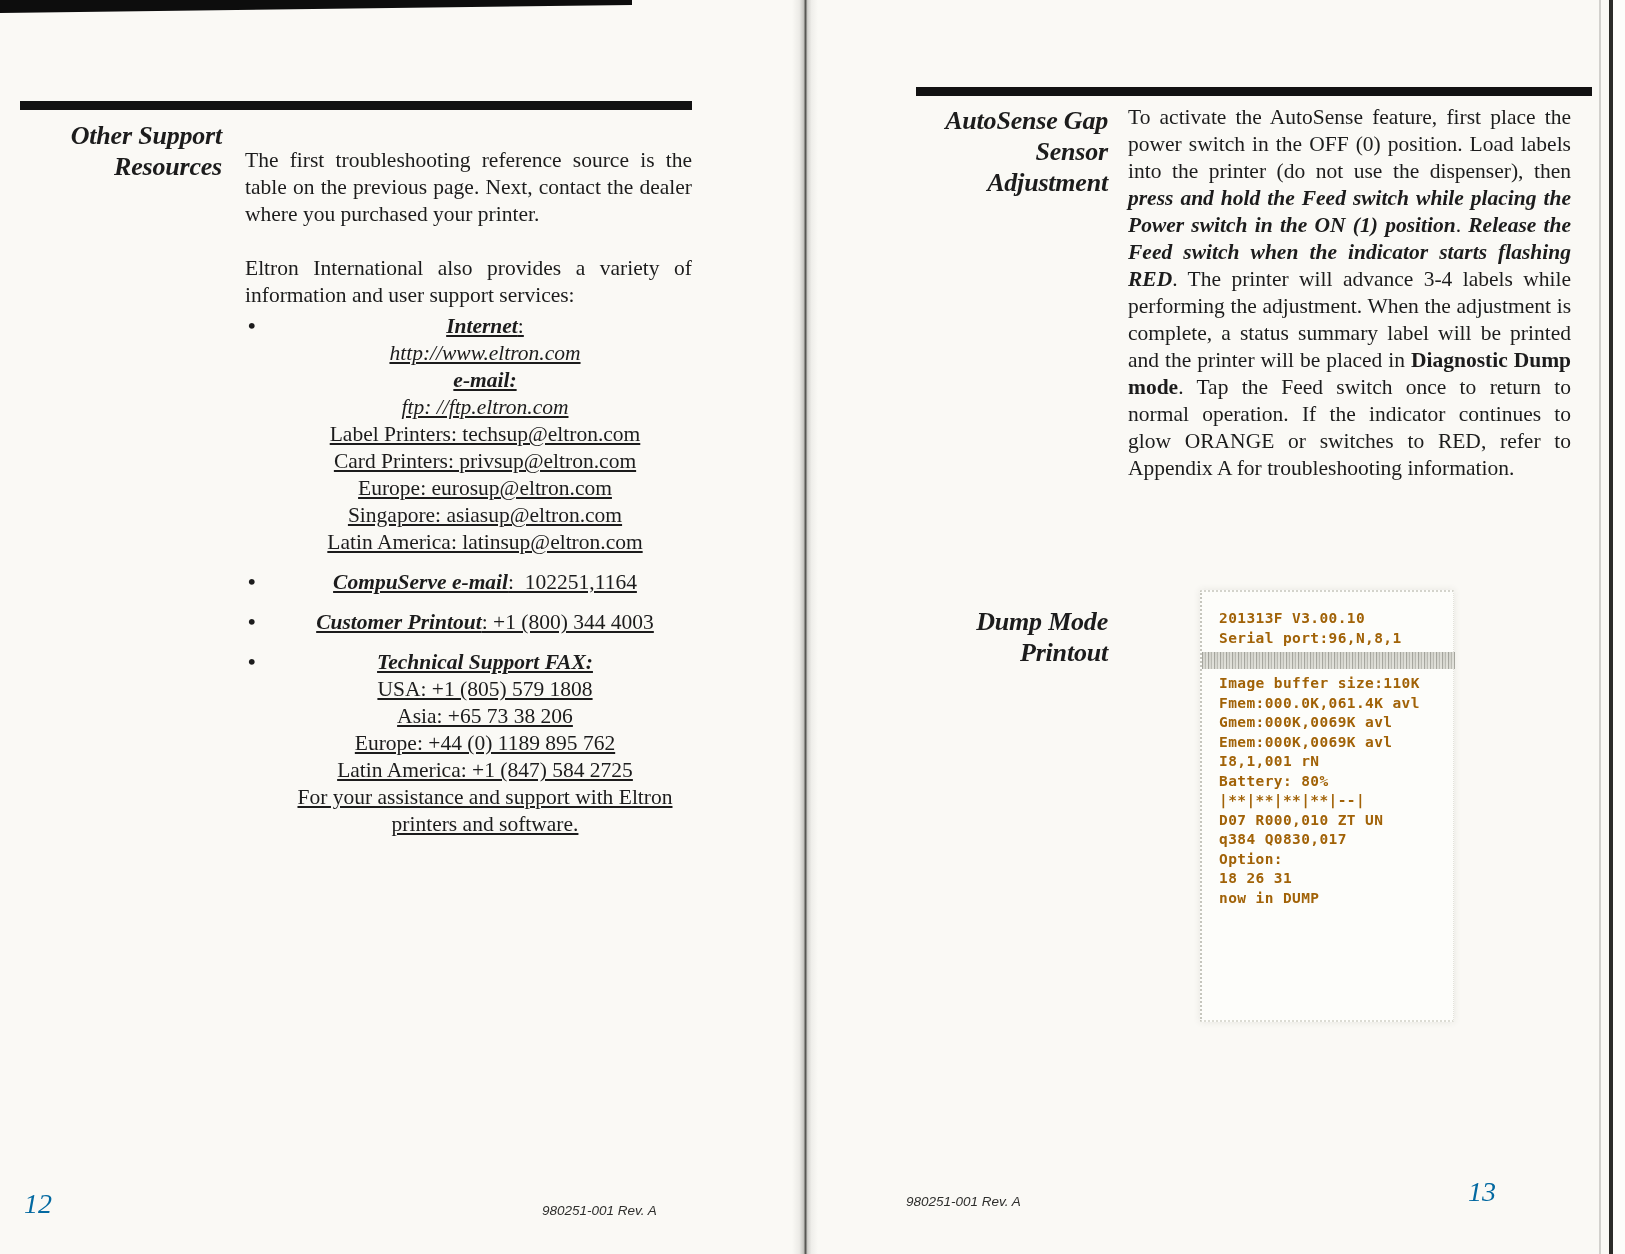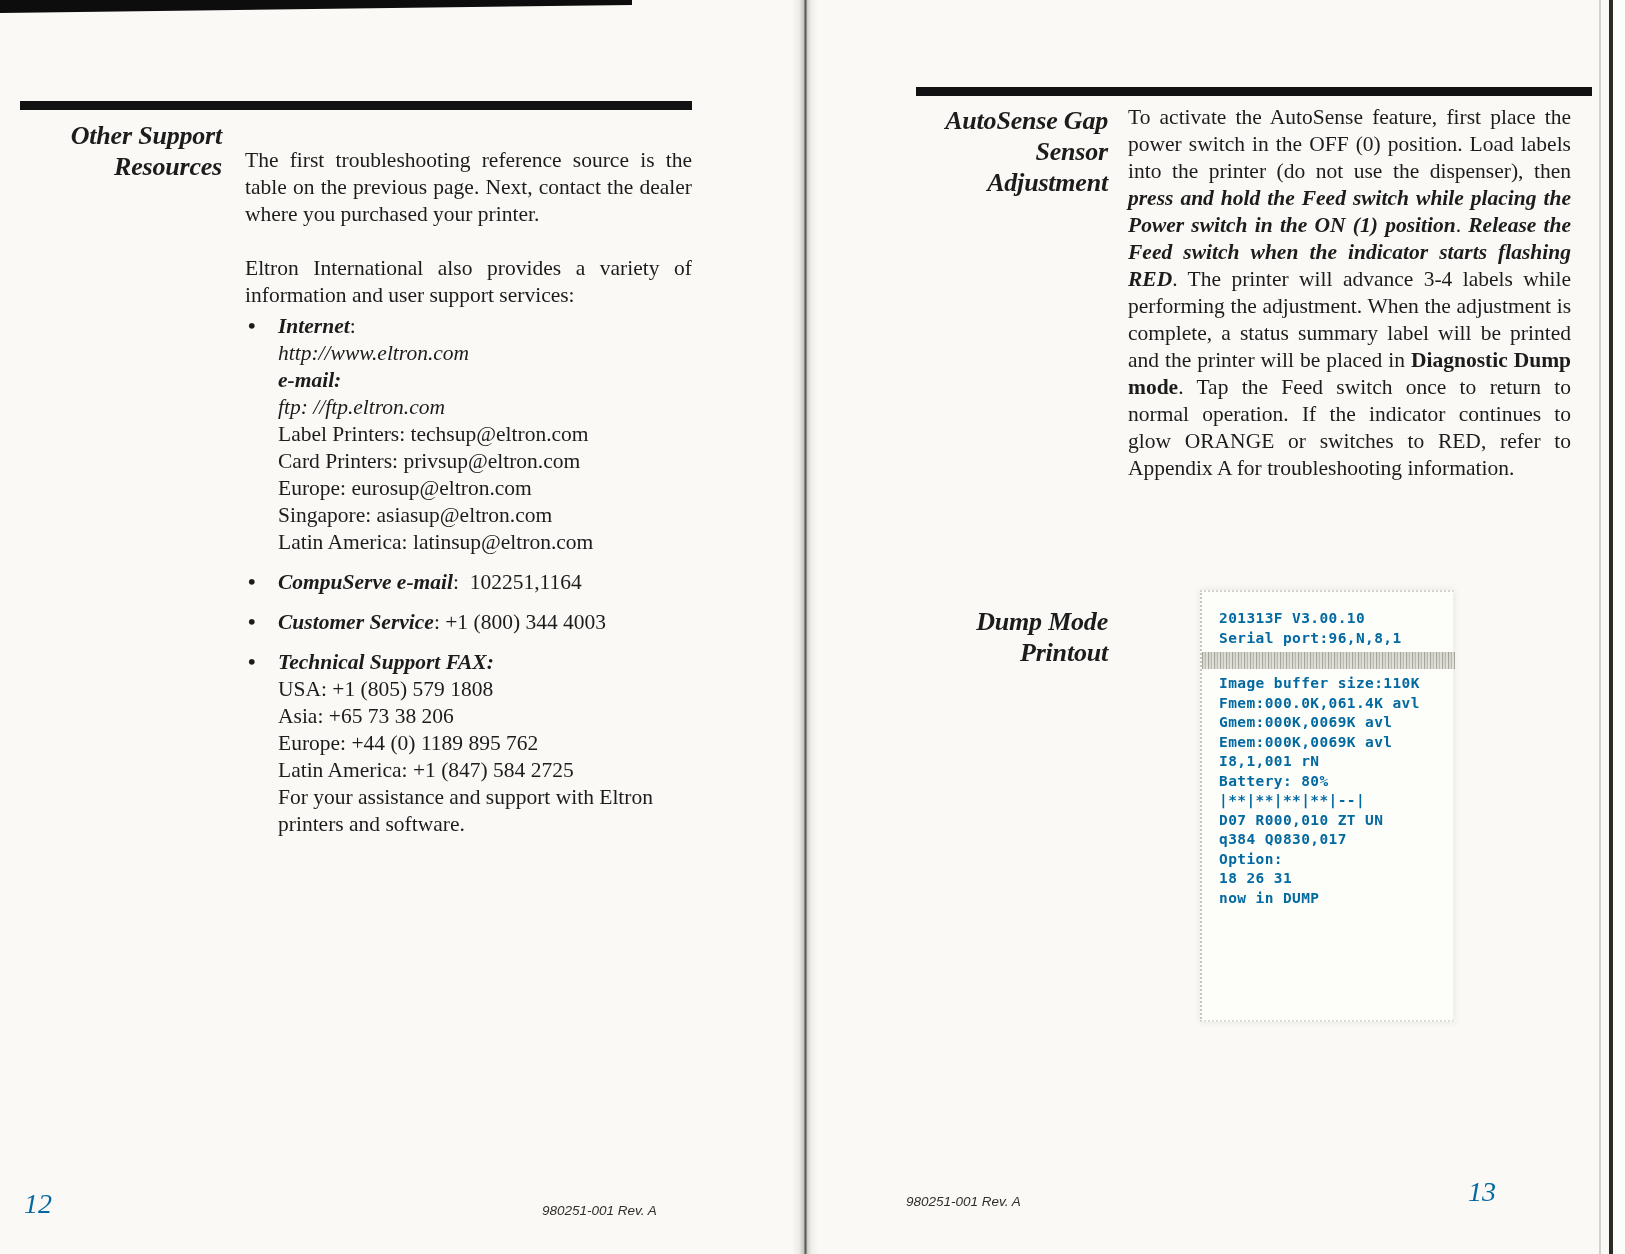--- a/index.html
+++ b/index.html
@@ -32,35 +32,35 @@
 
   .body-col{position:absolute;font-size:21.5px;line-height:27px;text-align:justify;}
   #body-left{left:245px;top:119px;width:447px;margin-top:28px;}
   #body-right{left:1128px;top:104px;width:443px;}
   .para2{margin-top:27px;}
 
   .bullets{margin-top:3px;}
   .bullet{display:flex;margin-top:4px;}
   .bullet + .bullet{margin-top:13px;}
   .bullet .marker{width:30px;flex:0 0 30px;padding-left:3px;}
-  .bullet-body{flex:1;text-align:left;}
+  .bullet-body{flex:1;text-align:center;text-decoration:underline;}
   .s-n{font-style:normal;font-weight:400;}
   .s-i{font-style:italic;font-weight:400;}
   .s-b{font-style:normal;font-weight:700;}
   .s-bi{font-style:italic;font-weight:700;}
 
   
   .receipt{position:absolute;left:1200px;top:590px;width:254px;height:432px;
     background:#fdfdfa;
     border-left:2px dotted #c6c6bd;border-right:1px dotted #e2e2da;
     border-top:2px dotted #d4d4cc;border-bottom:2px dotted #dcdcd4;
     box-shadow:0 0 7px rgba(60,60,50,0.10);
     padding:17px 0 0 17px;box-sizing:border-box;}
   .pline{font-family:"DejaVu Sans Mono","Liberation Mono",monospace;font-weight:700;
-    font-size:14.5px;line-height:19.5px;letter-spacing:0.4px;white-space:pre;color:#0369a1;}
+    font-size:14.5px;line-height:19.5px;letter-spacing:0.4px;white-space:pre;color:#a16207;}
   .pband{height:17px;margin:4px 0 5px -17px;width:253px;
     background:
       repeating-linear-gradient(90deg,rgba(120,120,112,0.55) 0 1px,rgba(200,200,192,0.35) 1px 3px,rgba(150,150,142,0.5) 3px 4px,rgba(225,225,218,0.4) 4px 6px),
       linear-gradient(#d7d7d0,#e3e3dc);}
 
   .footer-doc{position:absolute;font-family:"Liberation Sans","DejaVu Sans",sans-serif;
     font-style:italic;font-size:13.5px;color:#2e2e2c;}
   #footer-doc-left{left:542px;top:1203px;}
   #footer-doc-right{left:906px;top:1194px;}
   .page-num{position:absolute;font-style:italic;font-size:28px;color:#0369a1;}
@@ -103,21 +103,21 @@
       </div>
       <div class="bullet">
         <span class="marker s-b">•</span>
         <div class="bullet-body">
           <div class="bline"><span class="s-bi">CompuServe e-mail</span><span class="s-n">:&nbsp; 102251,1164</span></div>
         </div>
       </div>
       <div class="bullet">
         <span class="marker s-b">•</span>
         <div class="bullet-body">
-          <div class="bline"><span class="s-bi">Customer Service</span><span class="s-n">: +1 (800) 344 4003</span></div>
+          <div class="bline"><span class="s-bi">Customer Printout</span><span class="s-n">: +1 (800) 344 4003</span></div>
         </div>
       </div>
       <div class="bullet">
         <span class="marker s-b">•</span>
         <div class="bullet-body">
           <div class="bline"><span class="s-bi">Technical Support FAX:</span></div>
           <div class="bline"><span class="s-n">USA: +1 (805) 579 1808</span></div>
           <div class="bline"><span class="s-n">Asia: +65 73 38 206</span></div>
           <div class="bline"><span class="s-n">Europe: +44 (0) 1189 895 762</span></div>
           <div class="bline"><span class="s-n">Latin America: +1 (847) 584 2725</span></div>

